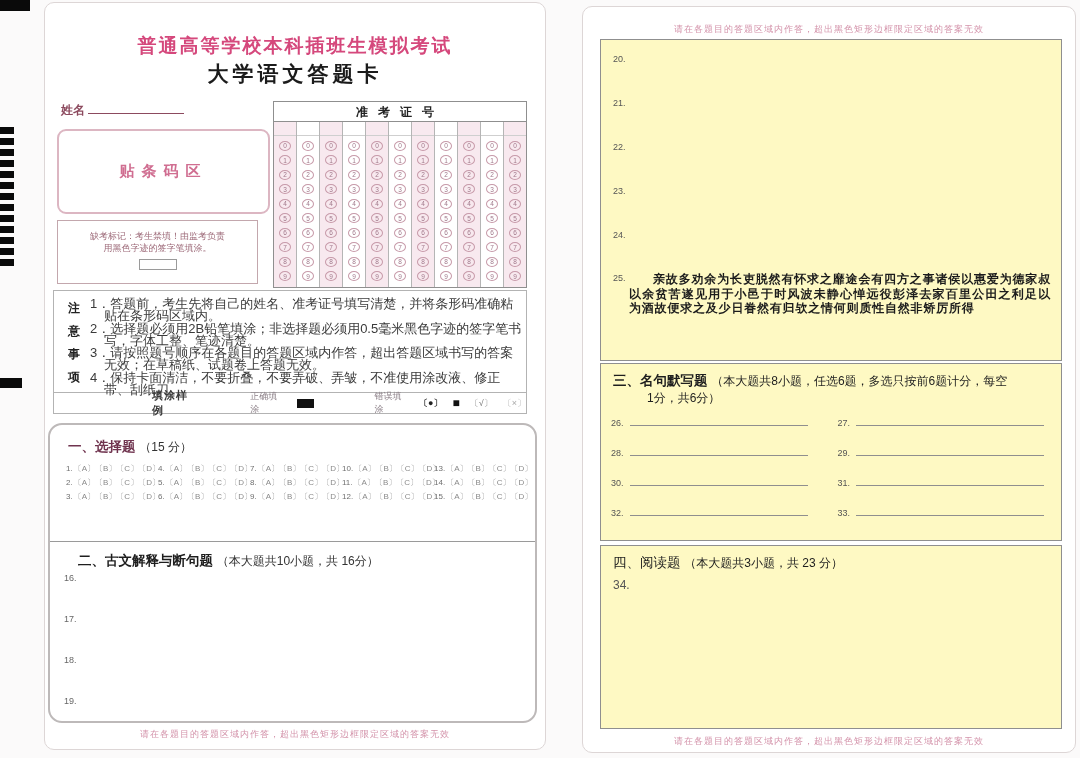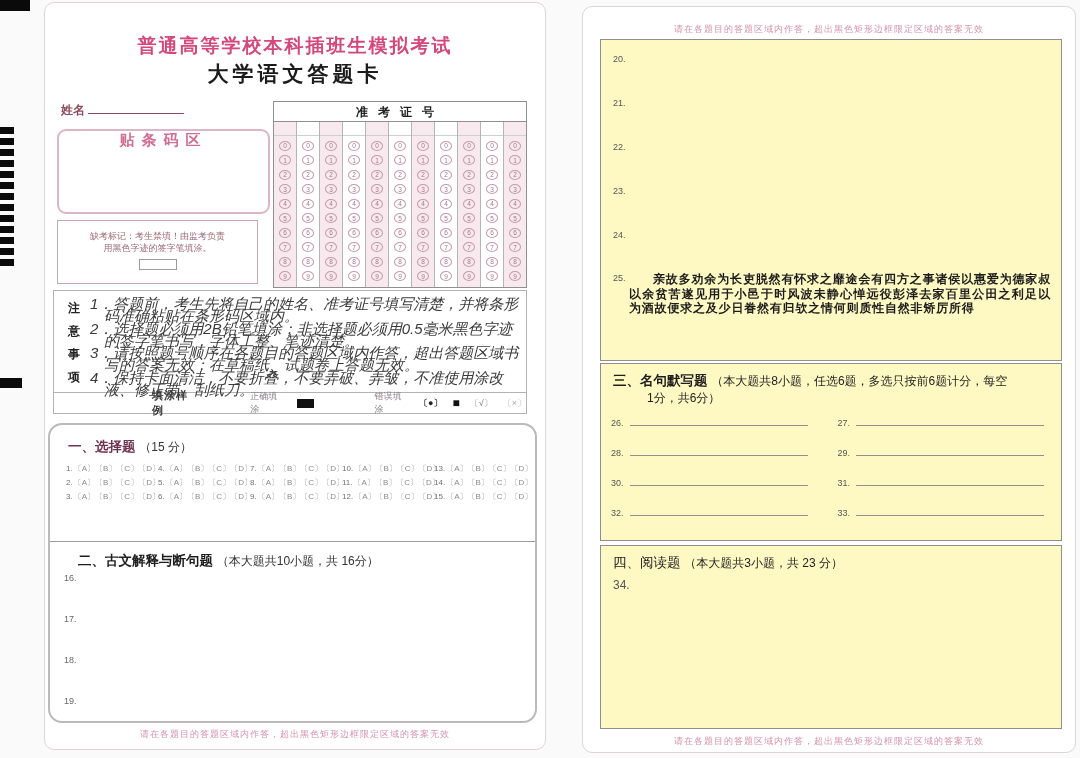--- a/index.html
+++ b/index.html
@@ -20,43 +20,43 @@
 
   
   .exam-title { left:0; top:30px; width:100%; text-align:center; font-size:19px; font-weight:bold;
                 color:#d5487c; letter-spacing:2px; }
   .exam-subtitle { left:0; top:57px; width:100%; text-align:center; font-size:21px; font-weight:bold;
                 color:#1b1b1b; letter-spacing:4px; }
   .name-row { left:16px; top:99px; font-size:12px; color:#8c4a5e; font-weight:bold; }
   .name-line { display:inline-block; width:96px; border-bottom:1px solid #8c4a5e; height:12px; }
 
   .barcode-box { left:12px; top:126px; width:213px; height:85px; border:2px solid #dcb6c2;
-                 border-radius:9px; display:flex; align-items:flex-start; justify-content:center; }
+                 border-radius:9px; display:flex; align-items:center; justify-content:center; }
   .barcode-box span { color:#d06e91; font-size:15px; letter-spacing:7px; font-weight:bold; }
 
   .absent-box { left:12px; top:217px; width:201px; height:64px; border:1px solid #c3a7ad; text-align:center; }
   .absent-box .atext { margin-top:9px; font-size:9px; line-height:12px; color:#9d6a79; }
   .absent-rect { display:block; width:38px; height:11px; border:1px solid #9a9a9a; margin:5px auto 0; }
 
   .exam-grid { left:228px; top:98px; width:254px; height:187px; border:1px solid #8f8f8f; background:#fff; }
   .grid-header { height:20px; line-height:20px; text-align:center; font-size:12px; font-weight:bold;
                  color:#222; letter-spacing:10px; border-bottom:1px solid #8f8f8f; }
   .grid-cols { display:flex; height:165px; }
   .grid-col { flex:1; border-right:1px solid #b5b5b5; display:flex; flex-direction:column; align-items:center; }
   .grid-col:last-child { border-right:none; }
   .grid-col.tint { background:#f8e9ef; }
   .write-cell { width:100%; height:14px; border-bottom:1px solid #cfcfcf; }
   .bubble { width:12px; height:10px; border:1px solid #c79aa9; border-radius:50%; font-size:6.5px;
             color:#a0788a; display:flex; align-items:center; justify-content:center; margin-top:4.5px; }
 
   .notes-box { left:8px; top:287px; width:474px; height:103px; border:1px solid #b3b3b3; }
   .notes-label { position:absolute; left:12px; top:6px; width:16px; font-size:12px; font-weight:bold;
                  color:#222; line-height:23px; text-align:center; }
-  .notes-items { position:absolute; left:36px; top:7px; width:432px; font-size:15px; color:#3a3a3a;
-                 line-height:12.3px;font-style:italic; }
+  .notes-items { position:absolute; left:36px; top:7px; width:432px; font-size:13px; color:#3a3a3a;
+                 line-height:12.3px; }
   .notes-items div { padding-left:14px; text-indent:-14px; }
 
   .sample-row { left:8px; top:390px; width:474px; height:21px; border:1px solid #b3b3b3; border-top:none;
                 display:flex; align-items:center; font-size:9px; color:#8d8189; }
   .sample-label { margin-left:98px; font-size:11px; font-weight:bold; color:#3a3a3a; letter-spacing:1px; }
   .sample-correct-label { margin-left:52px; }
   .filled-mark { display:inline-block; width:18px; height:9px; background:#111; margin-left:12px; }
   .sample-wrong-label { margin-left:60px; }
   .wrong-ex { margin-left:10px; letter-spacing:0; }
   .wrong-ex.w0 { color:#222; font-weight:bold; }

